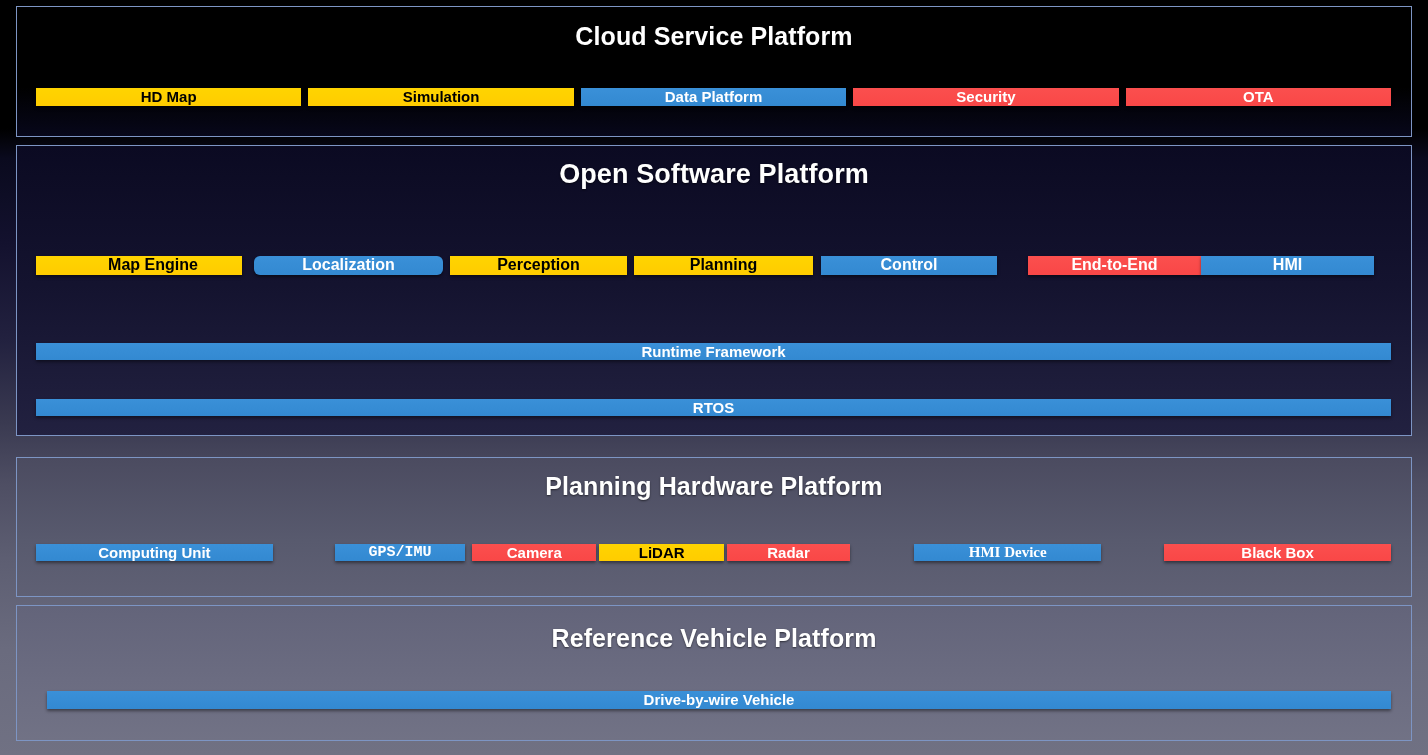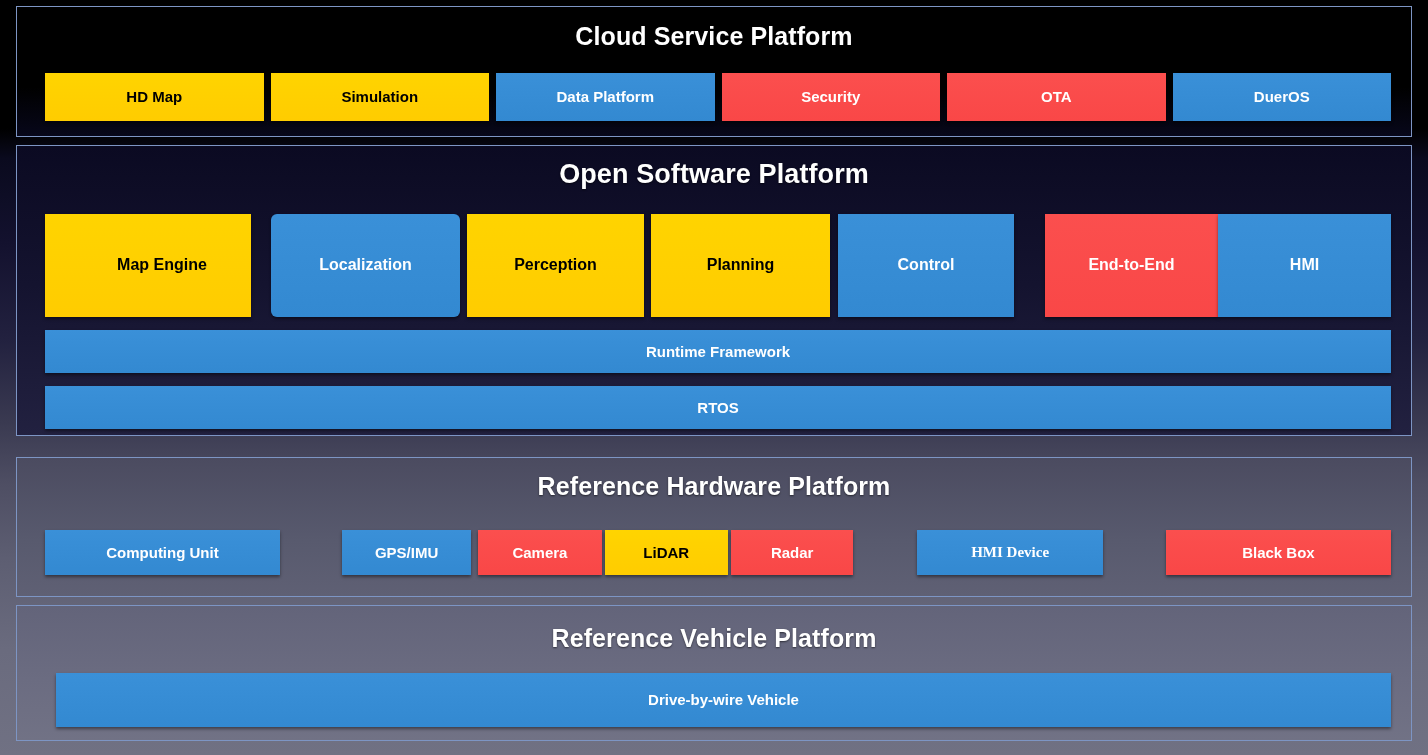--- a/index.html
+++ b/index.html
@@ -48,22 +48,23 @@
     white-space: nowrap;
   }
   .s-cloud   .sec-title { font-size: 25px; margin-top: 15px; }
   .s-sw      .sec-title { font-size: 27px; margin-top: 13px; }
   .s-hw      .sec-title { font-size: 25px; margin-top: 14px; }
   .s-vehicle .sec-title { font-size: 25px; margin-top: 18px; }
 
   .row {
     display: flex;
     position: absolute;
-    left: 28px;
+    left: 19px;
     right: 20px;
+    align-items: center;
   }
 
   .box {
     box-sizing: border-box;
     display: flex;
     align-items: center;
     justify-content: center;
     text-align: center;
     font-weight: bold;
     line-height: 1.15;
@@ -102,51 +103,50 @@
 <div id="stage">
 
   <div class="section s-cloud">
     <div class="sec-title">Cloud Service Platform</div>
     <div class="row row-cloud">
       <div class="box c-yellow" style="flex:1 1 0;">HD Map</div>
       <div class="box c-yellow" style="flex:1 1 0;">Simulation</div>
       <div class="box c-blue" style="flex:1 1 0;">Data Platform</div>
       <div class="box c-red" style="flex:1 1 0;">Security</div>
       <div class="box c-red" style="flex:1 1 0;">OTA</div>
-      <div class="box c-blue" style="flex:1 1 0;">DuerOS</div>
     </div>
   </div>
 
   <div class="section s-sw">
     <div class="sec-title">Open Software Platform</div>
 
     <div class="row row-sw-modules">
-      <div class="box c-yellow" style="width:206px; margin-right:20px;padding-left:28px;">Map Engine</div>
+      <div class="box c-yellow" style="width:206px; margin-right:12px;padding-left:28px;">Map Engine</div>
       <div class="box c-blue" style="width:189px; margin-right:7px;border-radius:6px;">Localization</div>
       <div class="box c-yellow" style="width:177px; margin-right:7px;">Perception</div>
       <div class="box c-yellow" style="width:179px; margin-right:8px;">Planning</div>
       <div class="box c-blue" style="width:176px; margin-right:31px;">Control</div>
       <div class="box c-red" style="width:173px; ">End-to-End</div>
       <div class="box c-blue" style="width:173px;">HMI</div>
     </div>
 
     <div class="row row-sw-bar row-sw-runtime">
       <div class="box c-blue">Runtime Framework</div>
     </div>
 
     <div class="row row-sw-bar row-sw-rtos">
       <div class="box c-blue">RTOS</div>
     </div>
   </div>
 
   <div class="section s-hw">
-    <div class="sec-title">Reference Hardware Platform</div>
+    <div class="sec-title">Planning Hardware Platform</div>
     <div class="row row-hw">
       <div class="box c-blue" style="width:238px; margin-right:62px;">Computing Unit</div>
-      <div class="box c-blue" style="width:131px; margin-right:7px;">GPS/IMU</div>
+      <div class="box c-blue" style="width:131px; margin-right:7px;font-family:Liberation Mono, monospace;">GPS/IMU</div>
       <div class="box c-red" style="width:125px; margin-right:3px;">Camera</div>
       <div class="box c-yellow" style="width:125px; margin-right:3px;">LiDAR</div>
       <div class="box c-red" style="width:124px; margin-right:64px;">Radar</div>
       <div class="box c-blue" style="width:188px; margin-right:63px;font-family:Liberation Serif, serif;">HMI Device</div>
       <div class="box c-red" style="width:228px;">Black Box</div>
     </div>
   </div>
 
   <div class="section s-vehicle">
     <div class="sec-title">Reference Vehicle Platform</div>

